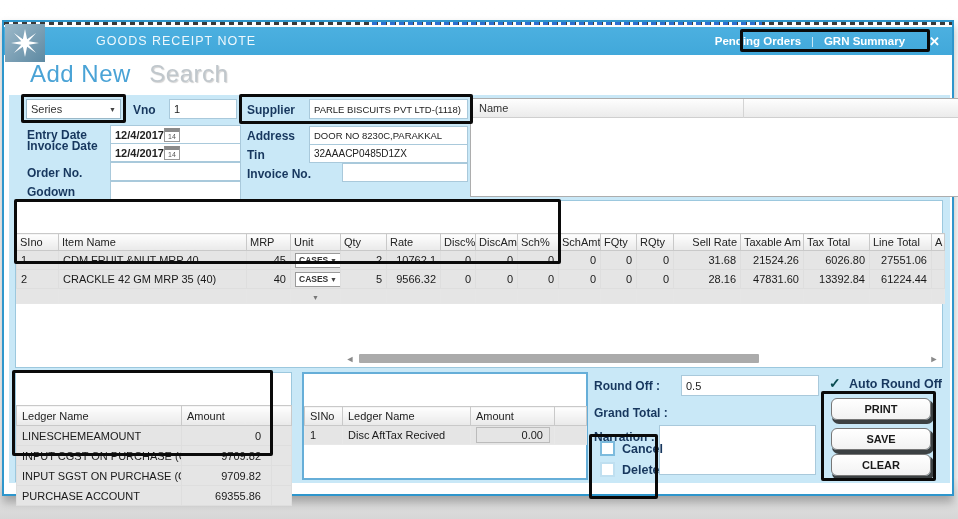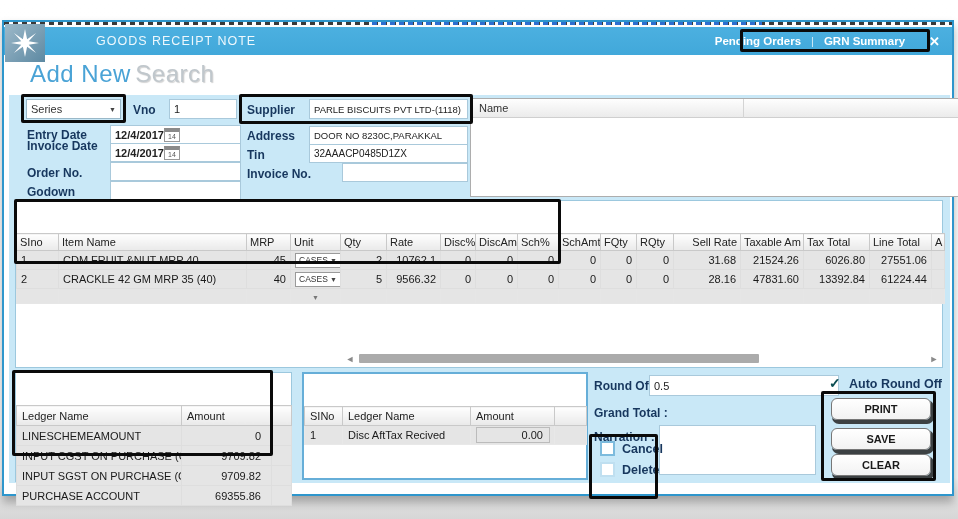--- a/index.html
+++ b/index.html
@@ -19,21 +19,21 @@
      display:flex; align-items:center; }
   .title { margin-left:92px; color:#eef8fd; font-size:12.5px; letter-spacing:1px; }
   .tb-right { position:absolute; right:6px; top:0; height:100%; display:flex; align-items:center; gap:10px; }
   .tb-link { color:#ffffff; font-size:11.5px; font-weight:bold; cursor:pointer; }
   .tb-sep { color:#d6ecf7; font-size:11px; }
   .close-x { color:#ffffff; font-size:13px; font-weight:bold; margin-left:14px; margin-right:6px; cursor:pointer; }
   .logo { position:absolute; left:1px; top:2px; width:40px; height:38px;
      background:linear-gradient(135deg,#9db9c9,#5d89a2); display:flex; align-items:center; justify-content:center; }
   .heading { position:absolute; left:26px; top:38px; }
   .tab-add { font-size:24px; color:#4aa3d6; letter-spacing:0.5px; cursor:pointer; }
-  .tab-search { font-size:24px; color:#c0c7cc; letter-spacing:0.5px; cursor:pointer;
+  .tab-search { font-size:24px; color:#c0c7cc; letter-spacing:0.5px; margin-left:14px; cursor:pointer;
      text-shadow:1px 1px 1px rgba(0,0,0,0.18); }
   .panel { position:absolute; left:5px; top:73px; width:941px; height:388px; background:var(--panel,#c9e8f7); }
 
   .lbl { position:absolute; font-size:12px; font-weight:bold; color:var(--label,#17375e); white-space:nowrap; }
   .inp { position:absolute; background:#fff; border:1px solid #a9c9db; font-size:11px; color:#222;
          padding:0 4px; font-family:"Liberation Sans",sans-serif; }
   input.inp { outline:none; }
   .date-box { display:flex; align-items:center; }
   .date-val { font-size:11px; font-weight:bold; color:#222; }
   .cal { display:inline-block; width:16px; height:14px; background:#fff; border:1px solid #999;
@@ -57,21 +57,21 @@
   td { border:1px solid #dedede; font-size:11px; color:#1a1a1a; padding:1px 4px; white-space:nowrap; overflow:hidden; }
   .num { text-align:right; }
 
   .items-wrap { position:absolute; left:11px; top:178px; width:928px; height:168px; background:#fff; border:1px solid #9cc8de; }
   .items-table { width:928px; }
   .items-table th { height:17px; }
   .items-table td { height:19px; }
   .items-table tr.new-row td { height:14px; border-color:#e6e6e6; }
   .mini-combo { display:inline-flex; width:46px; height:15px; border:1px solid #9a9a9a; background:#fff;
       align-items:center; justify-content:space-between; padding:0 3px; cursor:pointer; }
-  .mini-combo .cv { font-size:8.5px; color:#333; }
+  .mini-combo .cv { font-size:8.5px; color:#333;font-weight:bold; }
   .hscroll { position:absolute; left:327px; bottom:2px; width:598px; height:13px; display:flex; align-items:center; }
   .scroll-arrow { font-size:9px; color:#8a8a8a; width:14px; text-align:center; cursor:pointer; }
   .hthumb { margin-left:2px; width:400px; height:9px; background:#ababab; border-radius:1px; cursor:grab; }
   .hscroll .right { margin-left:auto; }
 
   .ledger-wrap { position:absolute; left:11px; top:350px; width:277px; height:110px; background:#fff; border:1px solid #9cc8de; }
   .ledger-table { width:275px; }
   .ledger-table th { height:20px; padding-left:5px; }
   .ledger-table td { height:20px; padding-left:5px; }
   .ledger-table td.num { padding-right:10px; }
@@ -352,21 +352,21 @@
             <td>
                 <div class="amt-box">0.00</div>
               </td>
             <td></td>
           </tr>
         </tbody>
       </table>
     </div>
 
     <span class="lbl" style="left:590px;top:357px;">Round Off :</span>
-    <input class="inp" style="left: 645px; top: 353px; width: 190px; height: 21px;" value="0.5">
+    <input class="inp" style="left: 677px; top: 353px; width: 138px; height: 21px;" value="0.5">
 
     <span class="lbl" style="left:590px;top:384px;">Grand Total :</span>
 
     <span class="lbl" style="left:590px;top:408px;">Narration :</span>
     <textarea class="narr" style="left: 655px; top: 403px; width: 157px; height: 50px;"></textarea>
 
     <span class="cb" style="left:596px;top:419px;"></span>
     <span class="cb-lbl" style="left:618px;top:420px;">Cancel</span>
     <span class="cb" style="left:596px;top:440px;border-color:#bfdff0;"></span>
     <span class="cb-lbl" style="left:618px;top:441px;">Delete</span>

